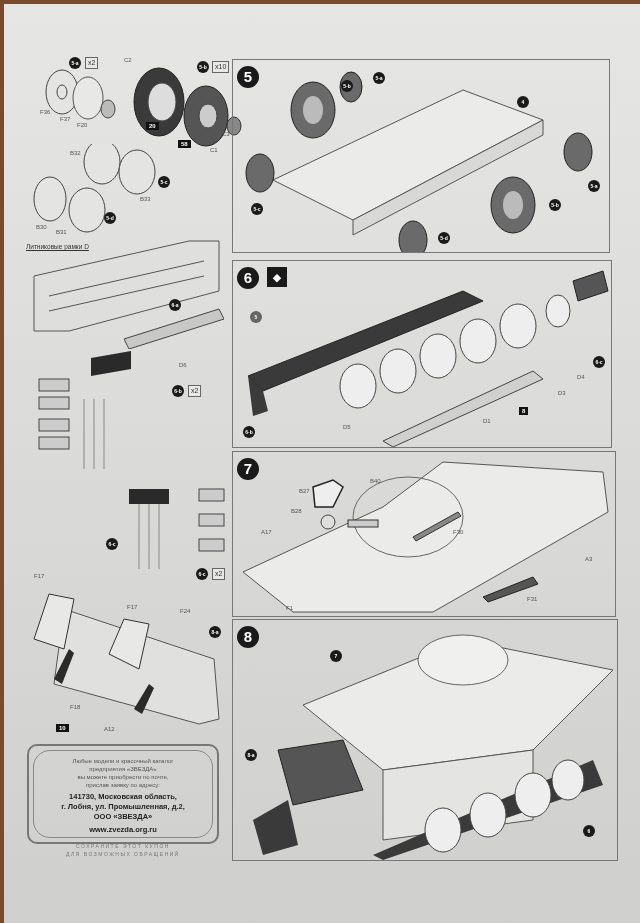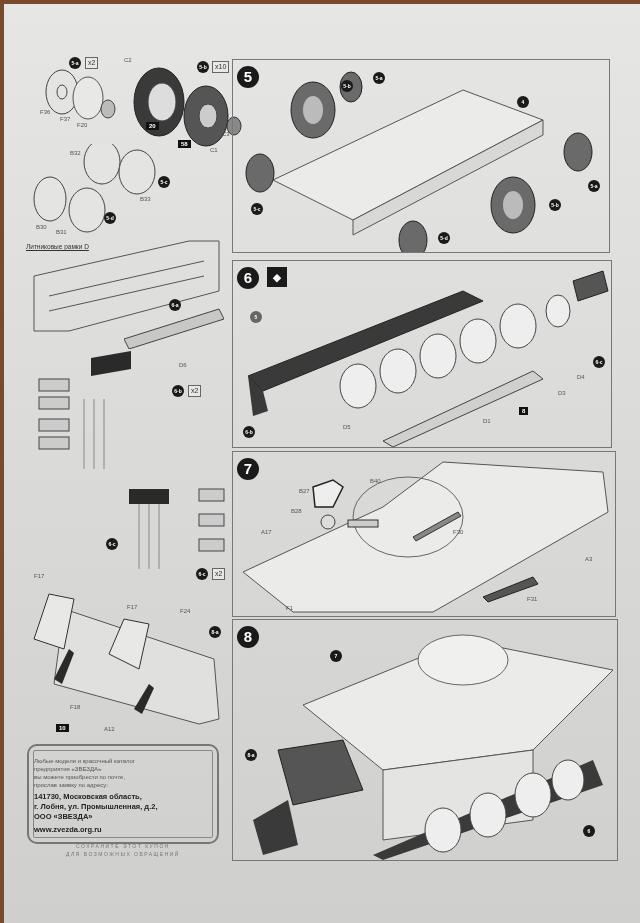--- a/index.html
+++ b/index.html
@@ -7,21 +7,21 @@
   .sheet{position:absolute;left:4px;top:4px;width:636px;height:919px;background:#d9d9d7;
     background-image:linear-gradient(180deg,#e6e6e4 0%,#dadad8 50%,#cfcfcd 100%);}
   .lbl{position:absolute;font-size:6px;color:#555;font-family:"Liberation Sans",sans-serif;line-height:1;}
   .badge{position:absolute;background:#1a1a1a;color:#fff;border-radius:50%;font-weight:bold;text-align:center;font-family:"Liberation Sans",sans-serif;}
   .badge.sm{width:12px;height:12px;font-size:5px;line-height:12px;}
   .badge.step{width:22px;height:22px;font-size:15px;line-height:22px;}
   .mult{position:absolute;border:1px solid #666;font-size:7px;color:#333;padding:0 2px;height:10px;line-height:10px;background:#e8e8e6;}
   .panel{position:absolute;border:1.5px solid #777;}
   .star{position:absolute;background:#111;color:#fff;font-size:6px;padding:1px 3px;font-weight:bold;}
   .coupon{position:absolute;left:23px;top:740px;width:188px;height:96px;border:2px solid #777;border-radius:10px;}
-  .coupon-inner{position:absolute;left:4px;top:4px;right:4px;bottom:4px;border:1px solid #888;border-radius:2px;text-align:left;}
+  .coupon-inner{position:absolute;left:4px;top:4px;right:4px;bottom:4px;border:1px solid #888;border-radius:17px;text-align:center;}
   .c-small{font-size:6px;color:#555;line-height:8px;}
   .c-bold{font-size:7.5px;color:#222;font-weight:bold;line-height:10px;}
   .c-foot{position:absolute;left:23px;top:838px;width:192px;text-align:center;font-size:5px;color:#777;letter-spacing:1.5px;line-height:8px;}
   svg{position:absolute;}
 </style>
 </head>
 <body>
 
 <div class="sheet">
 

